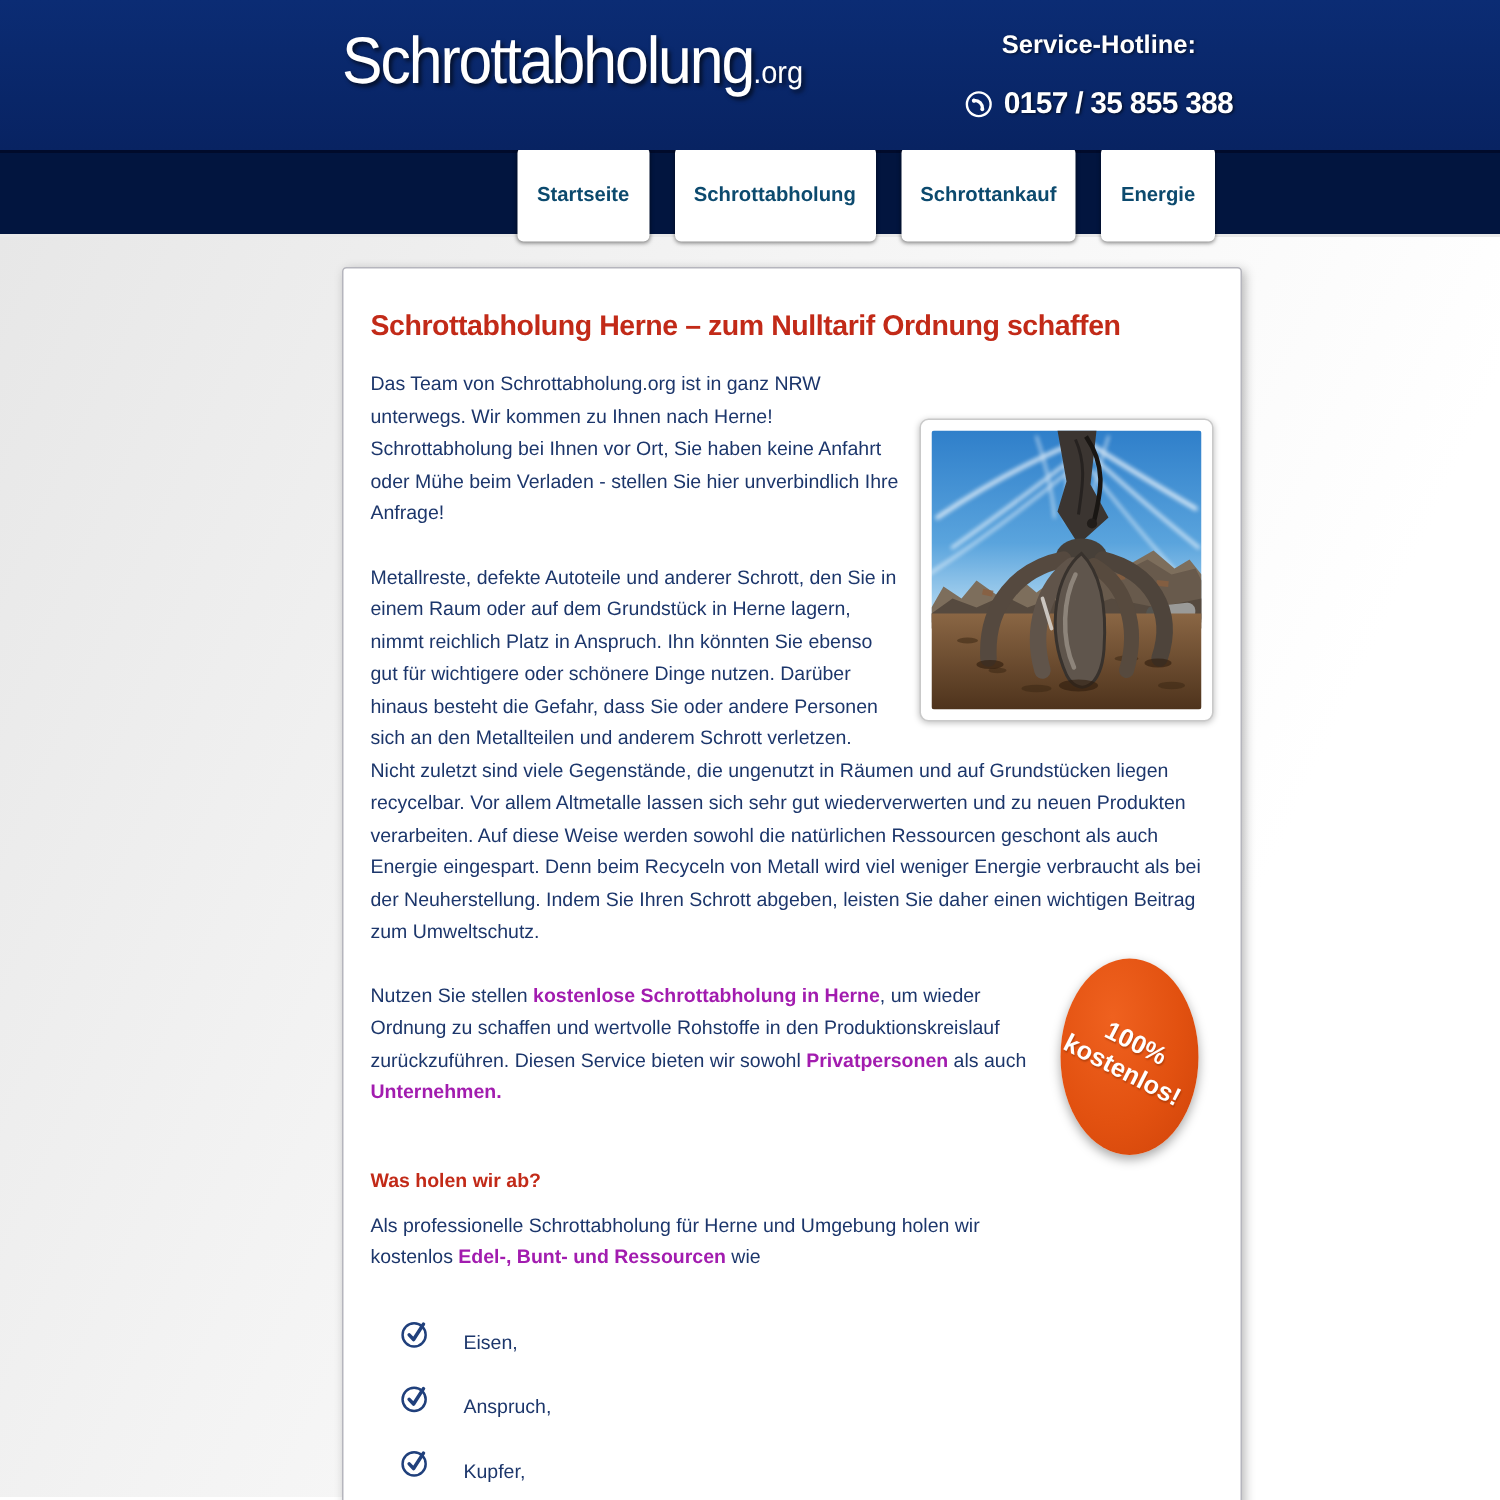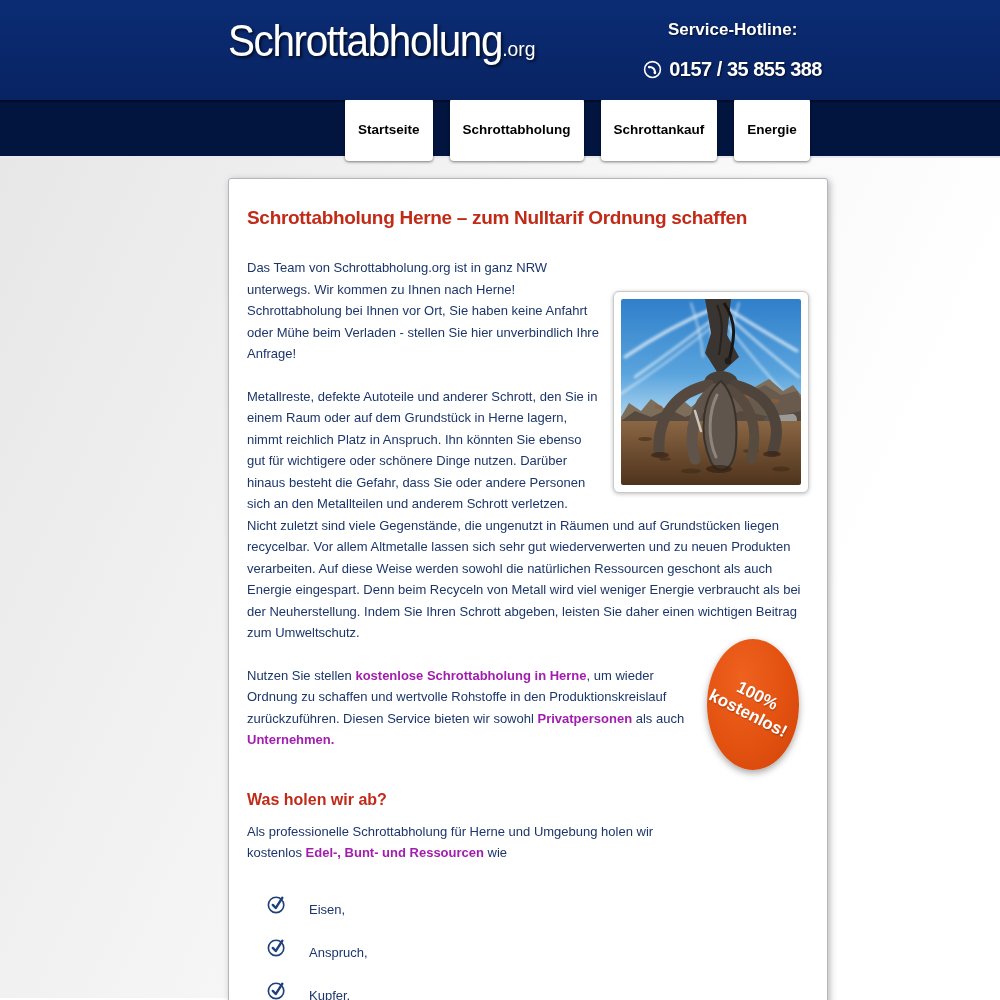--- a/index.html
+++ b/index.html
@@ -33,21 +33,21 @@
   .hotline-number { font-size:20px; font-weight:bold; text-shadow:1px 1px 2px rgba(0,0,0,.6); letter-spacing:-0.5px; }
 
   
   .main-nav {
     height:58px; background:#02153f;
     border-top:2px solid #010b2b;
     border-bottom:2px solid #e9e9e9;
   }
   .nav-inner { height:100%; display:flex; align-items:center; gap:17px; padding-left:345px; }
   .nav-btn {
-    background:#fff; color:#000000; border:none; cursor:pointer;
+    background:#fff; color:#0c4a6e; border:none; cursor:pointer;
     font-family:"Liberation Sans", sans-serif;
     font-size:13.5px; font-weight:bold;
     padding:24px 13px; border-radius:4px;
     box-shadow:0 1px 3px rgba(0,0,0,.5);
   }
 
   
   .page {
     height:840px;
     background:linear-gradient(115deg,#e7e7e7 0%,#f3f3f3 35%,#ffffff 75%);
@@ -58,34 +58,34 @@
     width:600px; height:900px;
     margin-left:228px;
     background:#fff;
     border:1px solid #b5b5bd;
     border-radius:3px;
     box-shadow:2px 2px 7px rgba(0,0,0,.28);
     padding:14px 18px 20px 18px;
     overflow:hidden;
   }
   .article-title {
-    margin:14px 0 28px 0;
+    margin:14px 0 16px 0;
     font-size:19px; font-weight:bold; letter-spacing:-0.3px;
     color:#c22a18;
   }
   .article p {
     margin:0 0 21px 0;
     font-size:13px; line-height:21.5px;
     color:#1c366b;
   }
   .article p b { color:#a21caf; }
   .narrow { max-width:445px; }
   .sub-title {
     margin:40px 0 12px 0;
-    font-size:16px; font-weight:bold;
+    font-size:13px; font-weight:bold;
     color:#c22a18;
   }
 
   
   .photo-frame {
     float:right;
     width:196px; height:202px;
     margin:34px 0 12px 14px;
     padding:7px;
     background:#fff;

